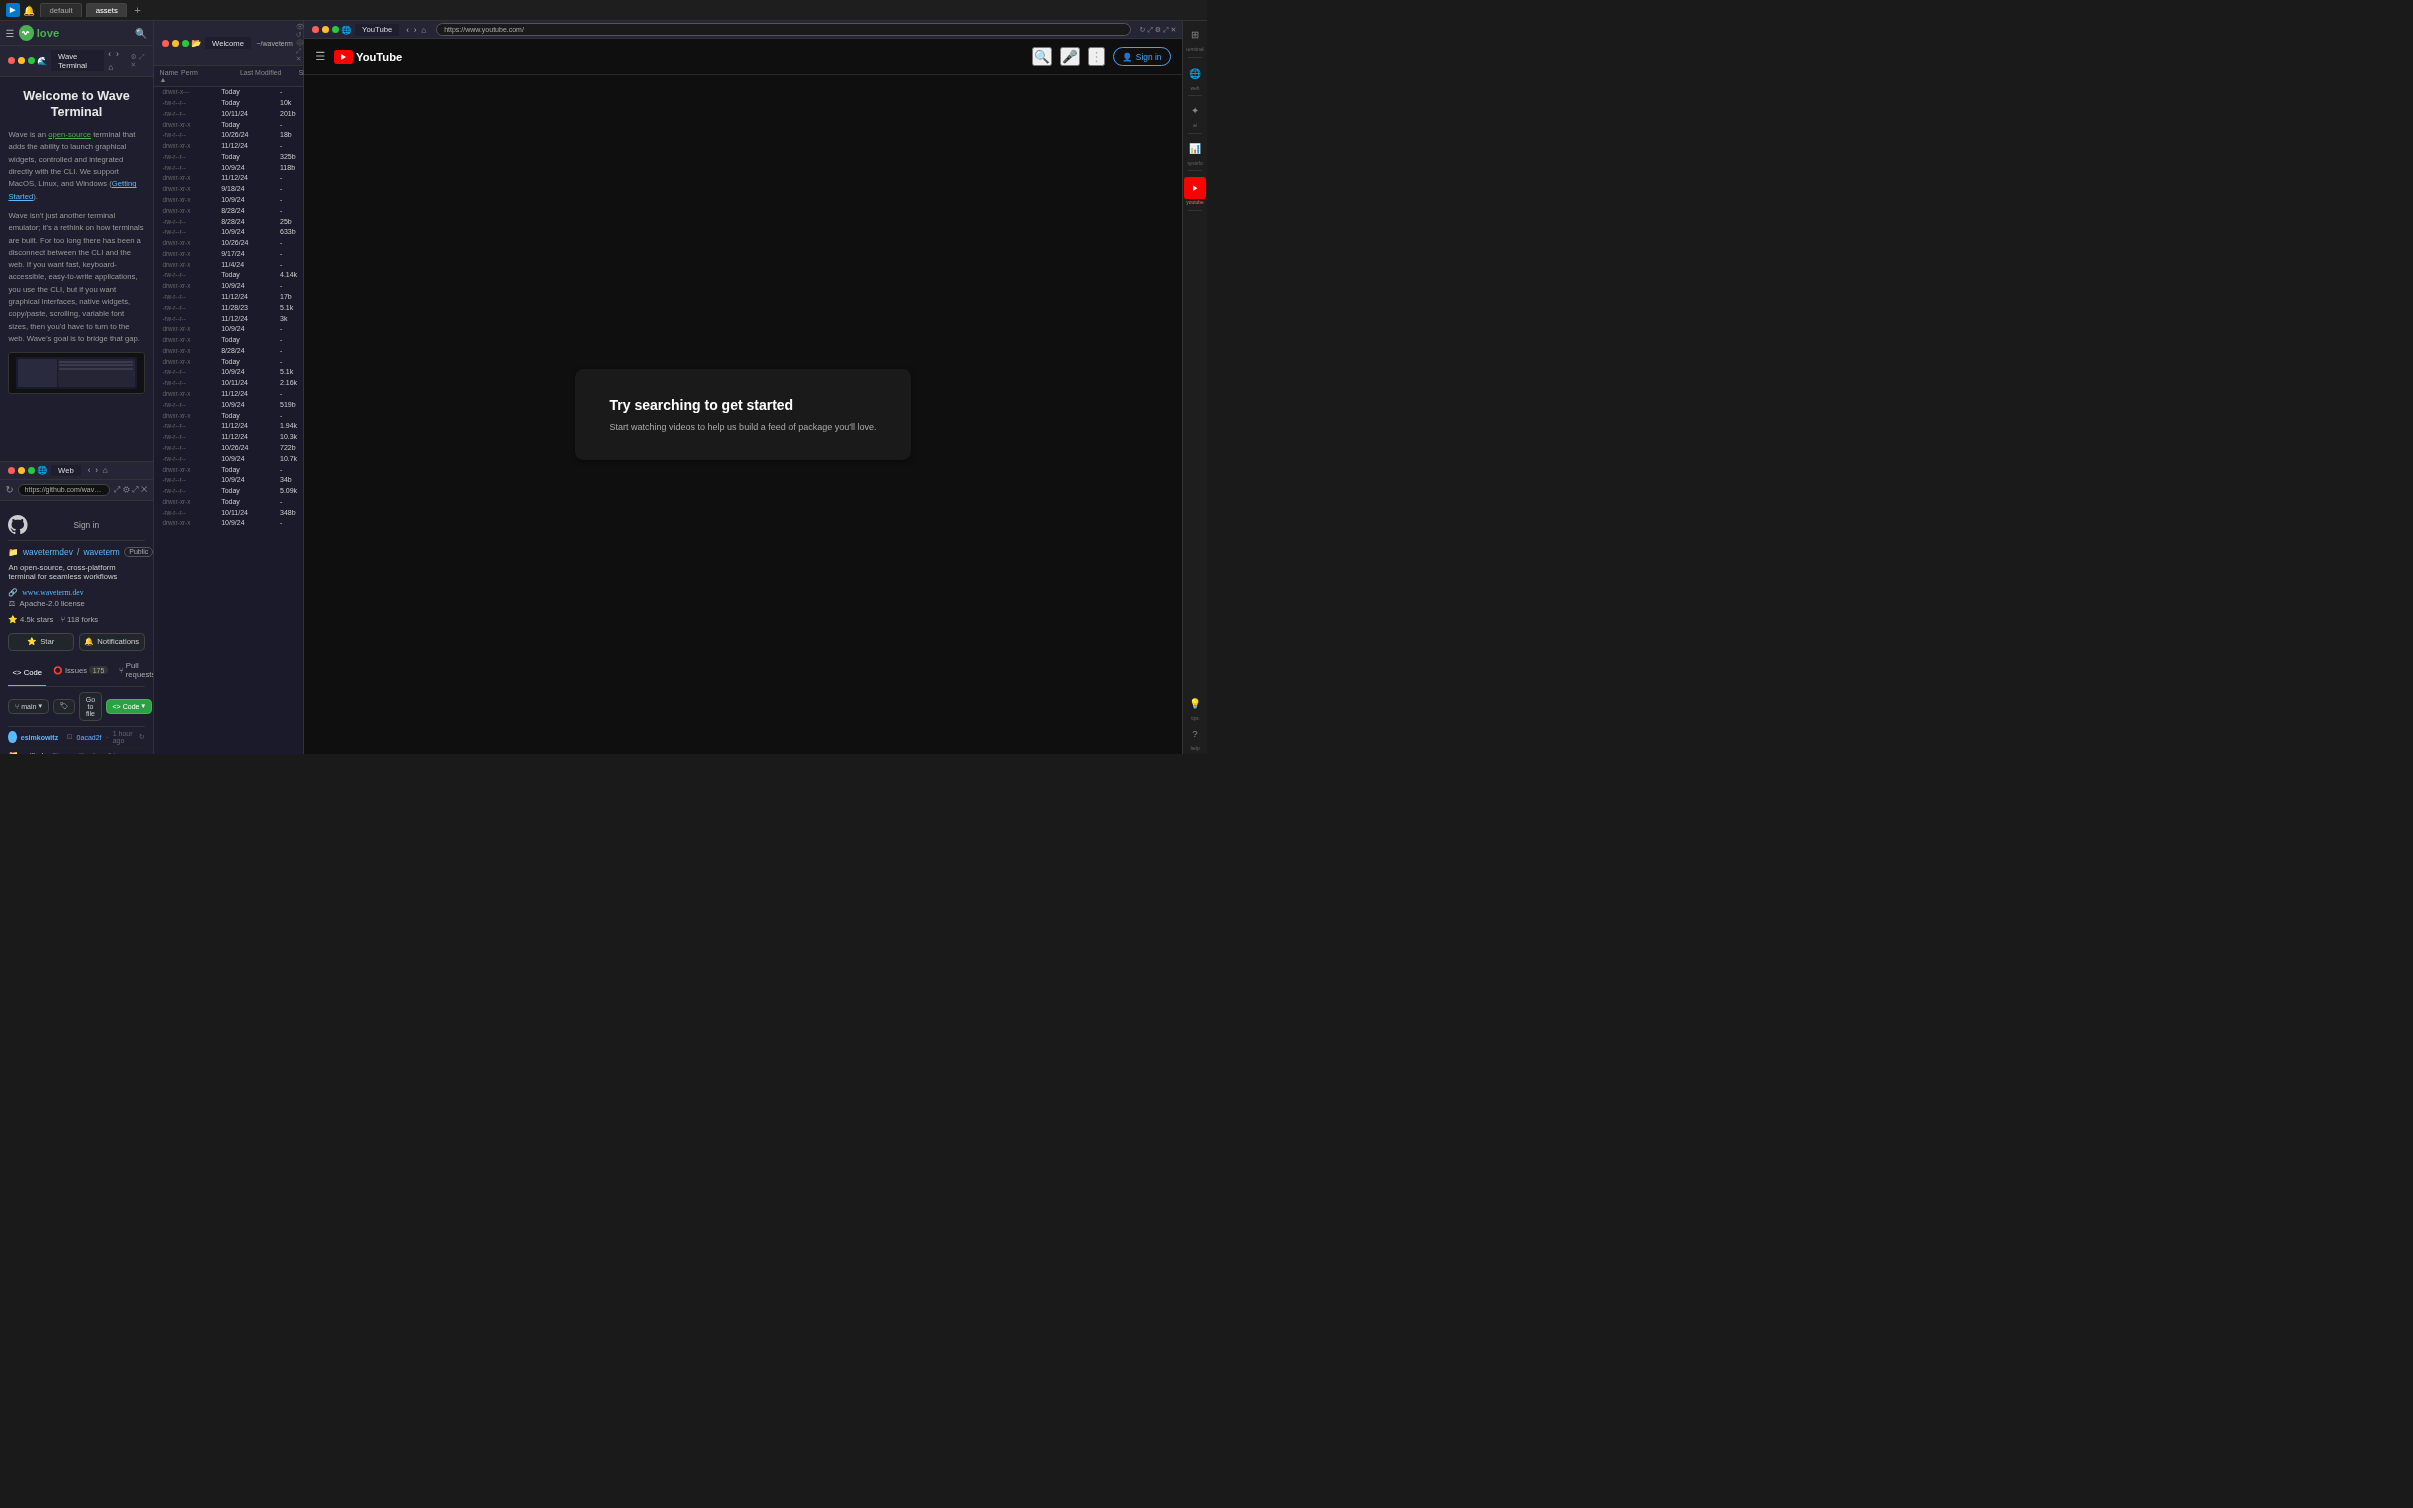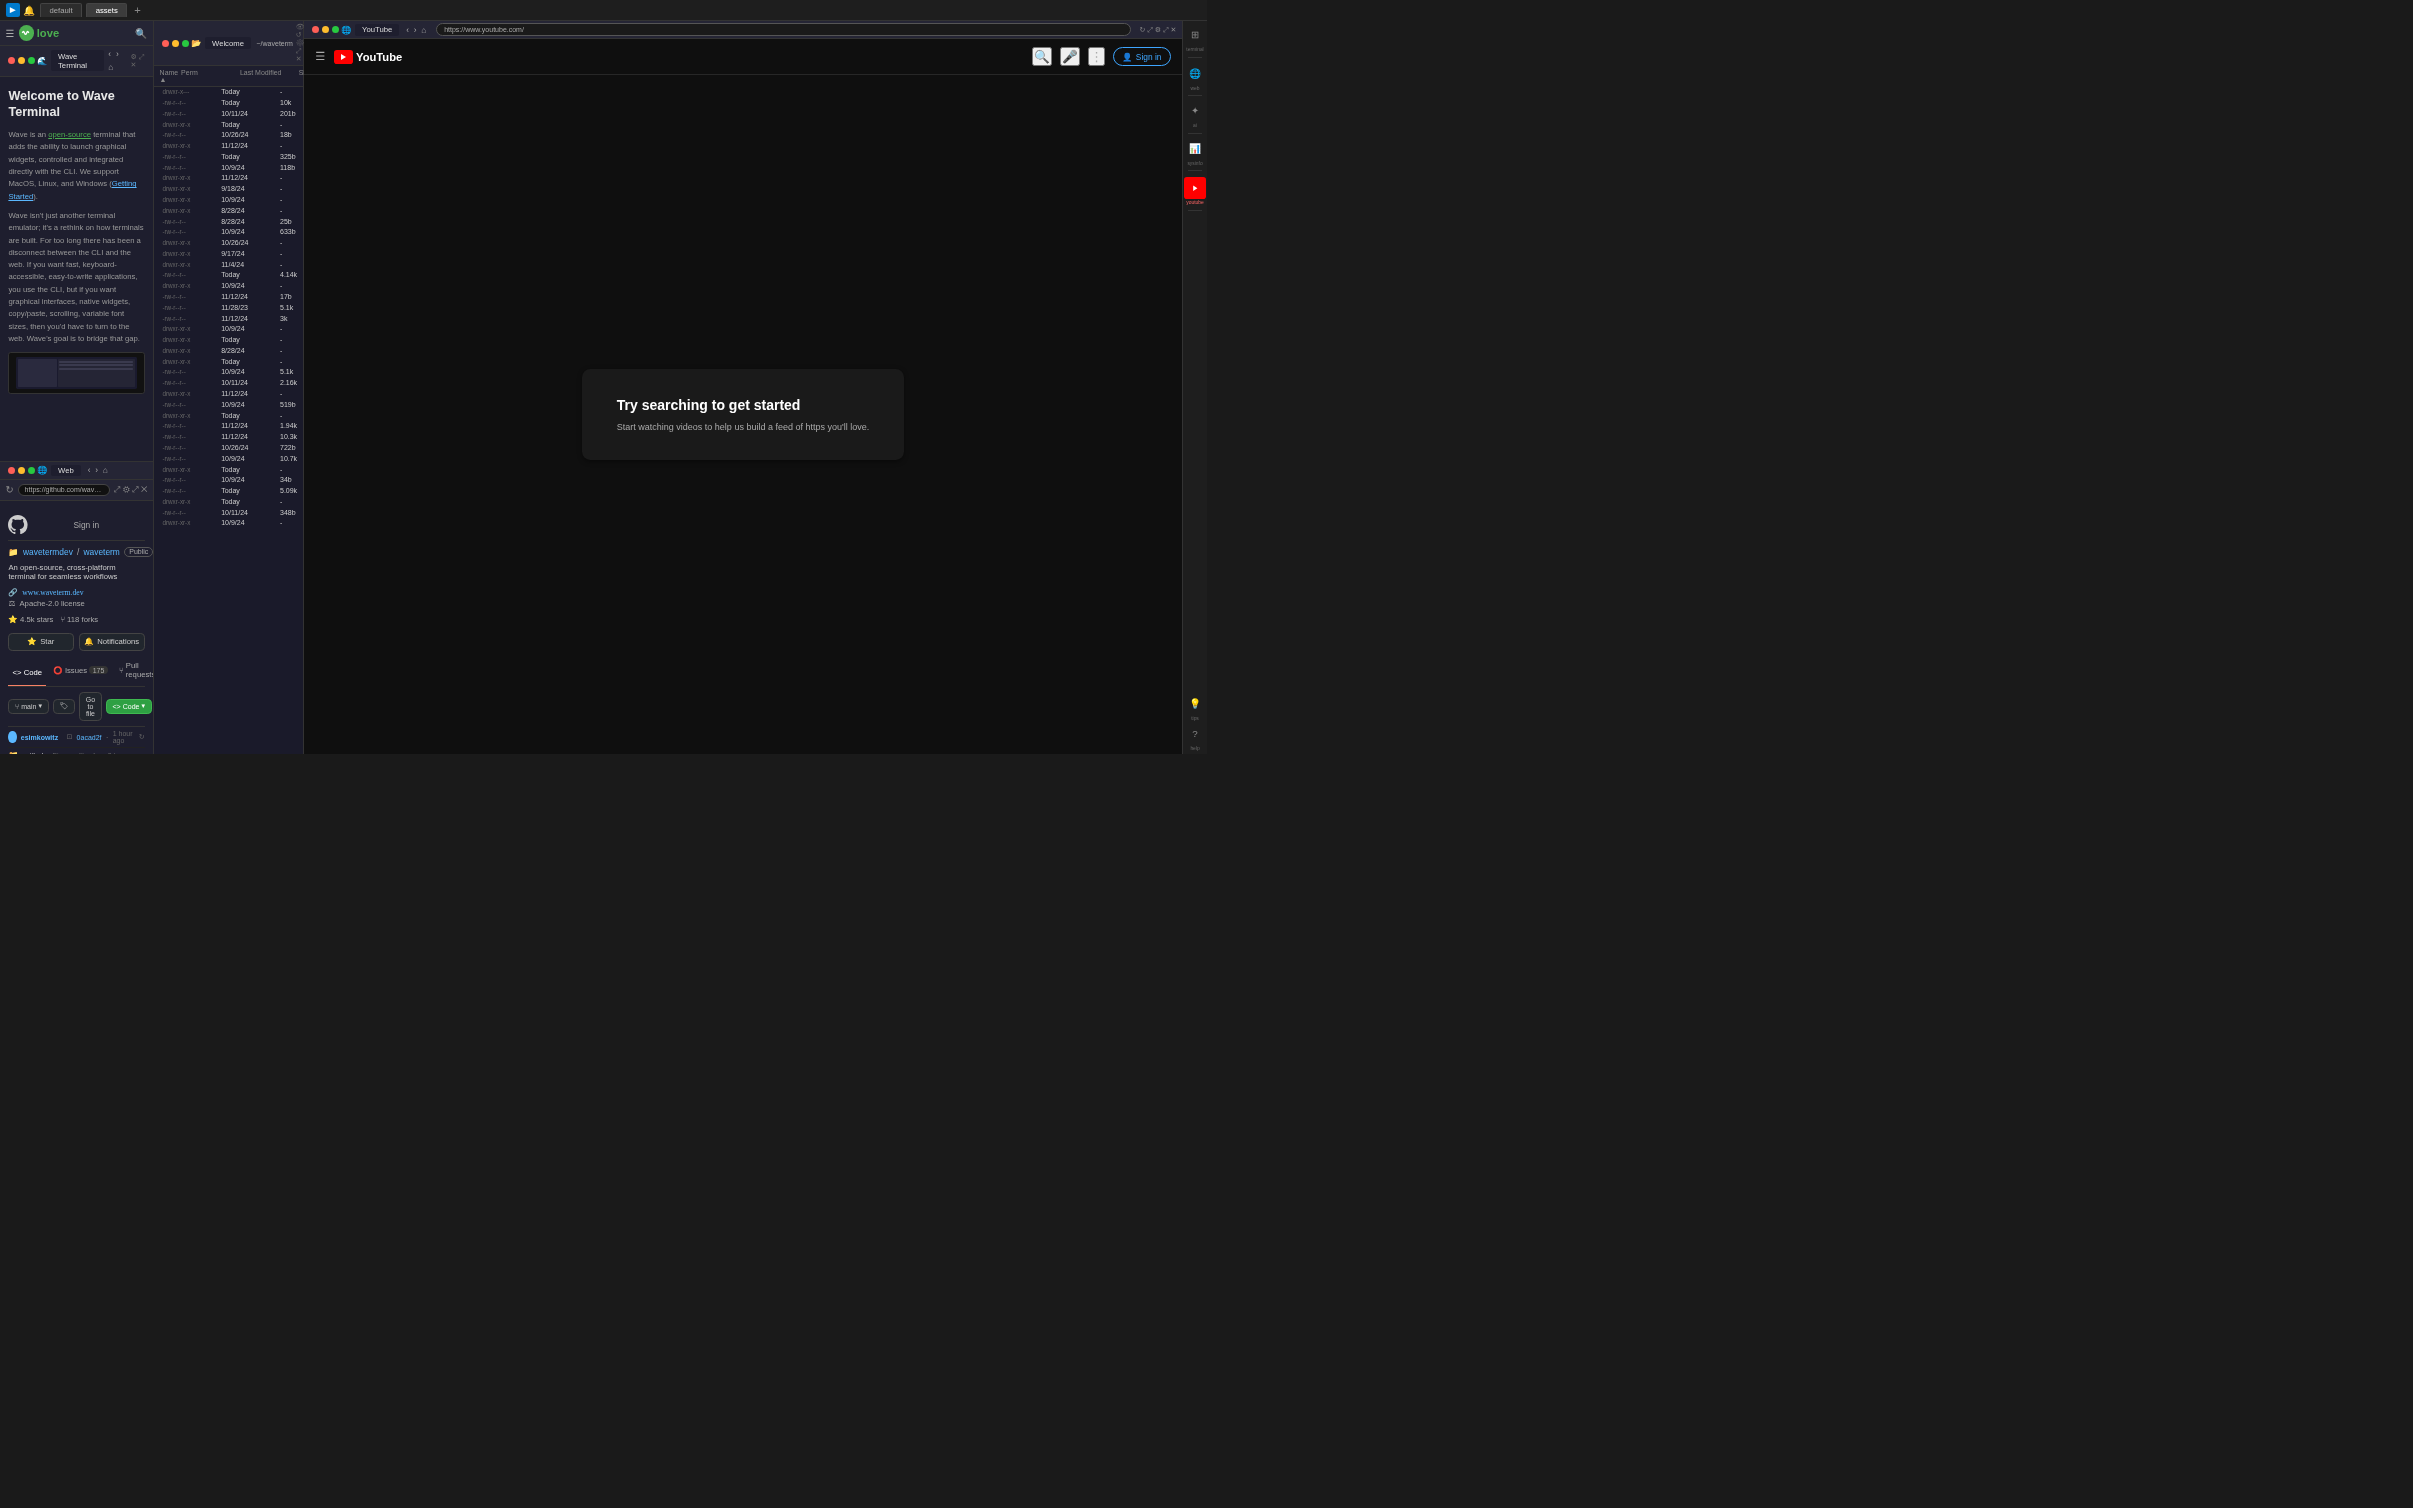--- a/index.html
+++ b/index.html
@@ -95,20 +95,21 @@
       padding: 11.2px 8.4px;
       overflow-y: auto;
       flex: 1;
     }
     .wave-title {
       font-size: 12.6px;
       font-weight: bold;
       color: #e8e8e8;
       margin-bottom: 8.4px;
       line-height: 1.3;
+      text-align: center;
     }
     .wave-text {
       font-size: 7.7px;
       color: #999;
       line-height: 1.6;
       margin-bottom: 7px;
     }
     .wave-link { color: #4caf50; text-decoration: underline; }
     .wave-link-blue { color: #5bb8ff; text-decoration: underline; }
     .wave-screenshot {
@@ -1092,21 +1093,21 @@
         <button class="yt-more-btn">⋮</button>
         <button class="yt-signin-btn">
           <span>👤</span>
           <span>Sign in</span>
         </button>
       </div>
 
       <div class="yt-body">
         <div class="yt-search-card">
           <div class="yt-prompt-title">Try searching to get started</div>
-          <div class="yt-prompt-sub">Start watching videos to help us build a feed of https you'll love.</div>
+          <div class="yt-prompt-sub">Start watching videos to help us build a feed of package you'll love.</div>
         </div>
       </div>
     </div>
   </div>
 
   <div class="sidebar-right">
     <div class="sr-btn" title="terminal">
       <span>⊞</span>
     </div>
     <div style="font-size:4.9px; color:#666; text-align:center; line-height:1.1">terminal</div>

